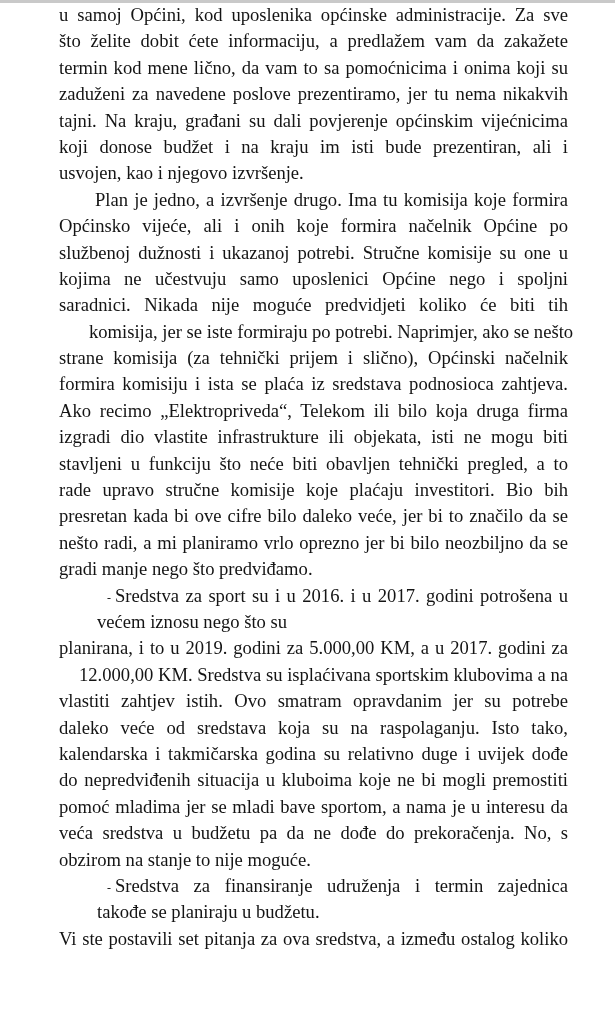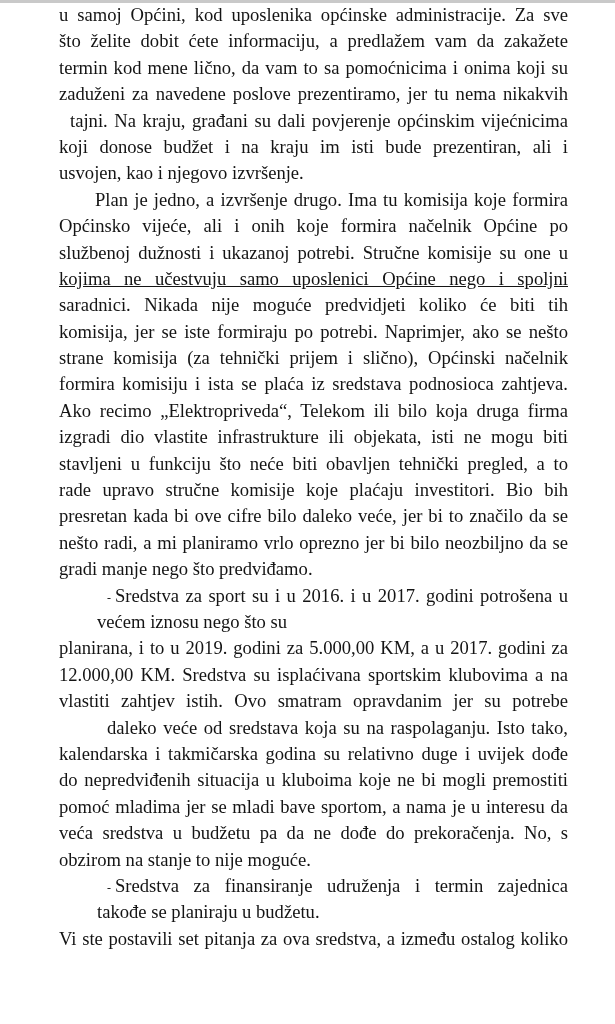--- a/index.html
+++ b/index.html
@@ -46,53 +46,53 @@
 
 <div class="top-edge"></div>
 
 <div class="page">
 
   <div>
     <span class="line" style="word-spacing: 0px;">u samoj Općini, kod uposlenika općinske administracije. Za sve</span>
     <span class="line" style="word-spacing: 0px;">što želite dobit ćete informaciju, a predlažem vam da zakažete</span>
     <span class="line" style="word-spacing: 0px;">termin kod mene lično, da vam to sa pomoćnicima i onima koji su</span>
     <span class="line" style="word-spacing: 0px;">zaduženi za navedene poslove prezentiramo, jer tu nema nikakvih</span>
-    <span class="line" style="word-spacing: 0px; margin-left: 11px;">tajni. Na kraju, građani su dali povjerenje općinskim vijećnicima</span>
+    <span class="line" style="word-spacing: 0px;">tajni. Na kraju, građani su dali povjerenje općinskim vijećnicima</span>
     <span class="line" style="word-spacing: 0px;">koji donose budžet i na kraju im isti bude prezentiran, ali i</span>
     <span class="line last">usvojen, kao i njegovo izvršenje.</span>
   </div>
 
   <div>
     <span class="line indent" style="word-spacing: 0px;">Plan je jedno, a izvršenje drugo. Ima tu komisija koje formira</span>
     <span class="line" style="word-spacing: 0px;">Općinsko vijeće, ali i onih koje formira načelnik Općine po</span>
     <span class="line" style="word-spacing: 0px;">službenoj dužnosti i ukazanoj potrebi. Stručne komisije su one u</span>
-    <span class="line" style="word-spacing: 0px; text-decoration: underline;">kojima ne učestvuju samo uposlenici Općine nego i spoljni</span>
+    <span class="line" style="word-spacing: 0px;">kojima ne učestvuju samo uposlenici Općine nego i spoljni</span>
     <span class="line" style="word-spacing: 0px;">saradnici. Nikada nije moguće predvidjeti koliko će biti tih</span>
-    <span class="line" style="word-spacing: 0px;">komisija, jer se iste formiraju po potrebi. Naprimjer, ako se nešto</span>
+    <span class="line" style="word-spacing: 0px; margin-left: 30px;">komisija, jer se iste formiraju po potrebi. Naprimjer, ako se nešto</span>
     <span class="line" style="word-spacing: 0px;">strane komisija (za tehnički prijem i slično), Općinski načelnik</span>
     <span class="line" style="word-spacing: 0px;">formira komisiju i ista se plaća iz sredstava podnosioca zahtjeva.</span>
     <span class="line" style="word-spacing: 0px;">Ako recimo „Elektropriveda“, Telekom ili bilo koja druga firma</span>
     <span class="line" style="word-spacing: 0px;">izgradi dio vlastite infrastrukture ili objekata, isti ne mogu biti</span>
     <span class="line" style="word-spacing: 0px;">stavljeni u funkciju što neće biti obavljen tehnički pregled, a to</span>
     <span class="line" style="word-spacing: 0px;">rade upravo stručne komisije koje plaćaju investitori. Bio bih</span>
     <span class="line" style="word-spacing: 0px;">presretan kada bi ove cifre bilo daleko veće, jer bi to značilo da se</span>
     <span class="line" style="word-spacing: 0px;">nešto radi, a mi planiramo vrlo oprezno jer bi bilo neozbiljno da se</span>
     <span class="line last">gradi manje nego što predviđamo.</span>
   </div>
 
   <div>
     <span class="line bullet-line" style="word-spacing: 0px;"><span class="dash">-</span><span>Sredstva za sport su i u 2016. i u 2017. godini potrošena u</span></span>
     <span class="line last bullet-cont">većem iznosu nego što su</span>
   </div>
 
   <div>
     <span class="line" style="word-spacing: 0px;">planirana, i to u 2019. godini za 5.000,00 KM, a u 2017. godini za</span>
-    <span class="line" style="word-spacing: 0px;">12.000,00 KM. Sredstva su isplaćivana sportskim klubovima a na</span>
+    <span class="line" style="word-spacing: 0px; margin-left: 20px;">12.000,00 KM. Sredstva su isplaćivana sportskim klubovima a na</span>
     <span class="line" style="word-spacing: 0px;">vlastiti zahtjev istih. Ovo smatram opravdanim jer su potrebe</span>
-    <span class="line" style="word-spacing: 0px; margin-left: 48px;">daleko veće od sredstava koja su na raspolaganju. Isto tako,</span>
+    <span class="line" style="word-spacing: 0px;">daleko veće od sredstava koja su na raspolaganju. Isto tako,</span>
     <span class="line" style="word-spacing: 0px;">kalendarska i takmičarska godina su relativno duge i uvijek dođe</span>
     <span class="line" style="word-spacing: 0px;">do nepredviđenih situacija u kluboima koje ne bi mogli premostiti</span>
     <span class="line" style="word-spacing: 0px;">pomoć mladima jer se mladi bave sportom, a nama je u interesu da</span>
     <span class="line" style="word-spacing: 0px;">veća sredstva u budžetu pa da ne dođe do prekoračenja. No, s</span>
     <span class="line last">obzirom na stanje to nije moguće.</span>
   </div>
 
   <div>
     <span class="line bullet-line" style="word-spacing: 0px;"><span class="dash">-</span><span>Sredstva za finansiranje udruženja i termin zajednica</span></span>
     <span class="line last bullet-cont">takođe se planiraju u budžetu.</span>

